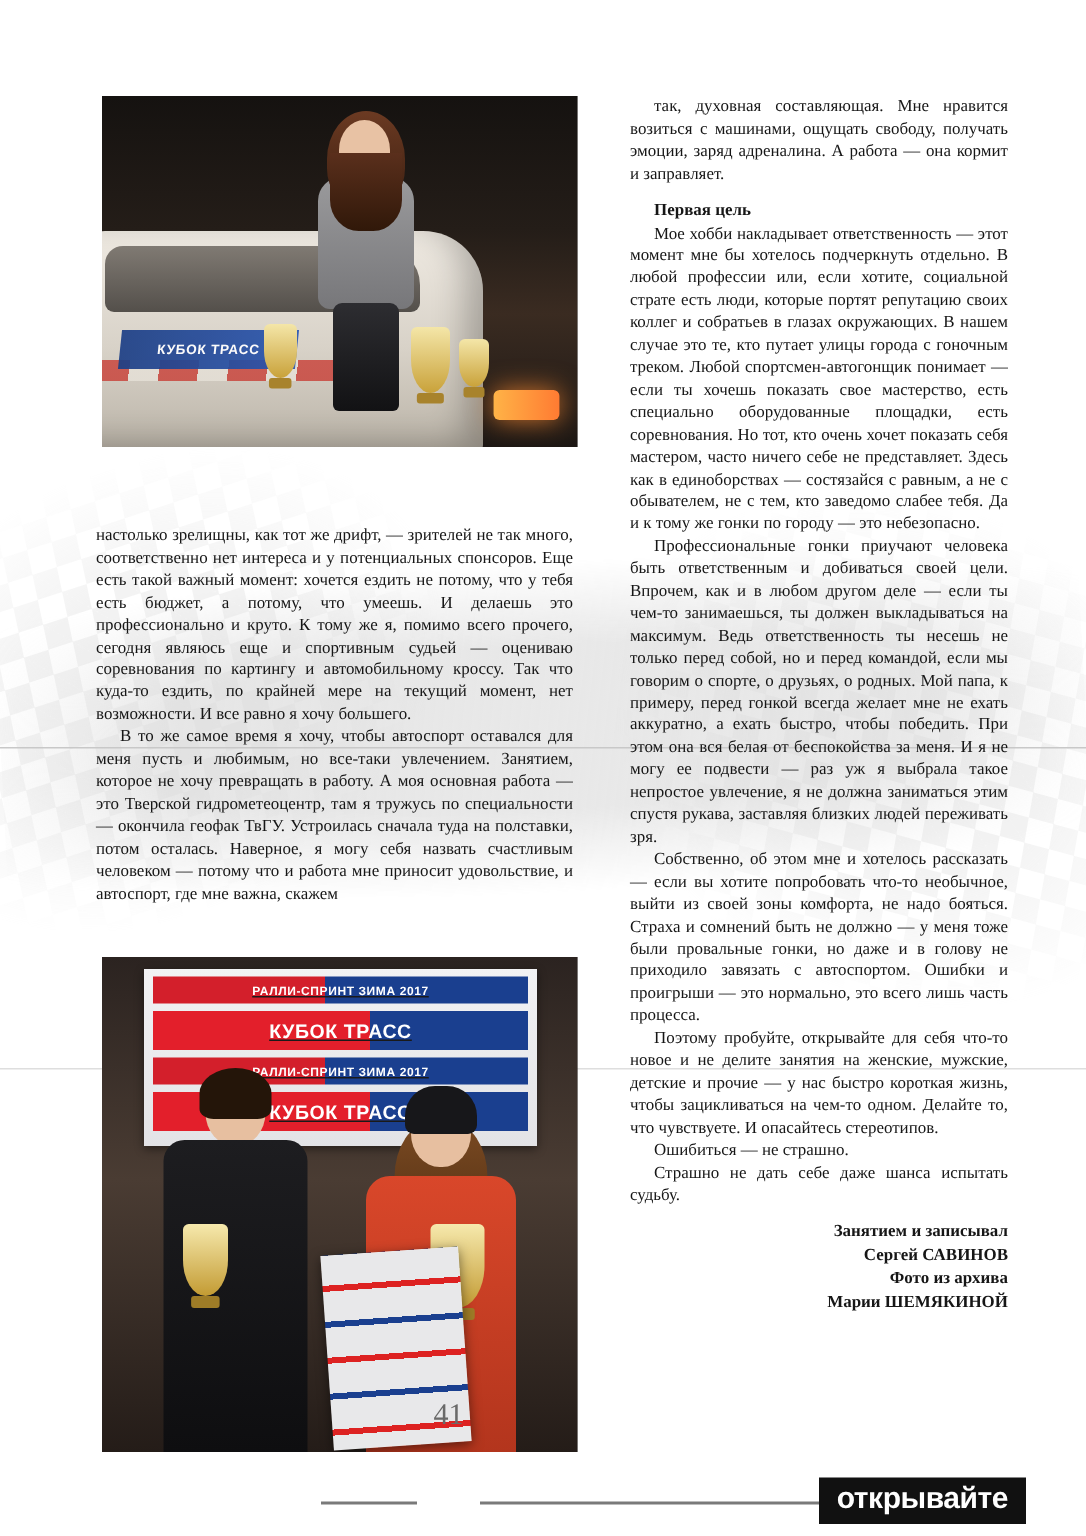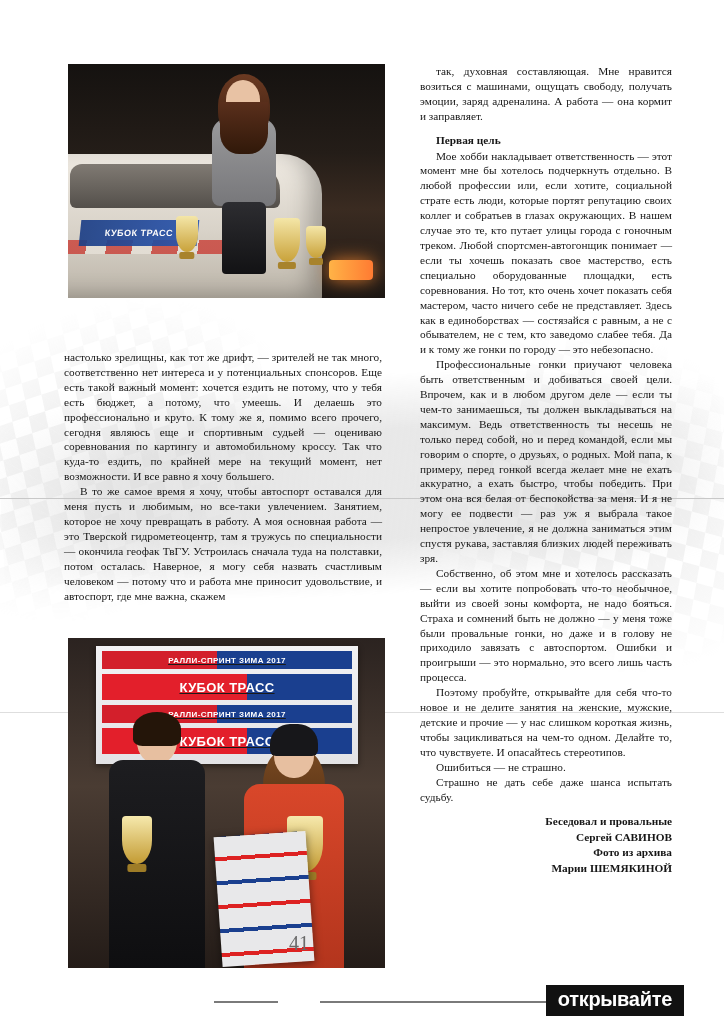--- a/index.html
+++ b/index.html
@@ -384,25 +384,25 @@
       <div class="pt-hair2"></div>
     </div>
   </div>
 
   <div class="col" id="col-right-top">
     <p>так, духовная составляющая. Мне нравится возиться с машинами, ощущать свободу, получать эмоции, заряд адреналина. А работа — она кормит и заправляет.</p>
     <p class="subhead">Первая цель</p>
     <p>Мое хобби накладывает ответственность — этот момент мне бы хотелось подчеркнуть отдельно. В любой профессии или, если хотите, социальной страте есть люди, которые портят репутацию своих коллег и собратьев в глазах окружающих. В нашем случае это те, кто путает улицы города с гоночным треком. Любой спортсмен-автогонщик понимает — если ты хочешь показать свое мастерство, есть специально оборудованные площадки, есть соревнования. Но тот, кто очень хочет показать себя мастером, часто ничего себе не представляет. Здесь как в единоборствах — состязайся с равным, а не с обывателем, не с тем, кто заведомо слабее тебя. Да и к тому же гонки по городу — это небезопасно.</p>
     <p>Профессиональные гонки приучают человека быть ответственным и добиваться своей цели. Впрочем, как и в любом другом деле — если ты чем-то занимаешься, ты должен выкладываться на максимум. Ведь ответственность ты несешь не только перед собой, но и перед командой, если мы говорим о спорте, о друзьях, о родных. Мой папа, к примеру, перед гонкой всегда желает мне не ехать аккуратно, а ехать быстро, чтобы победить. При этом она вся белая от беспокойства за меня. И я не могу ее подвести — раз уж я выбрала такое непростое увлечение, я не должна заниматься этим спустя рукава, заставляя близких людей переживать зря.</p>
     <p>Собственно, об этом мне и хотелось рассказать — если вы хотите попробовать что-то необычное, выйти из своей зоны комфорта, не надо бояться. Страха и сомнений быть не должно — у меня тоже были провальные гонки, но даже и в голову не приходило завязать с автоспортом. Ошибки и проигрыши — это нормально, это всего лишь часть процесса.</p>
-    <p>Поэтому пробуйте, открывайте для себя что-то новое и не делите занятия на женские, мужские, детские и прочие — у нас слишком короткая жизнь, чтобы зацикливаться на чем-то одном. Делайте то, что чувствуете. И опасайтесь стереотипов.</p>
+    <p>Поэтому пробуйте, открывайте для себя что-то новое и не делите занятия на женские, мужские, детские и прочие — у нас быстро короткая жизнь, чтобы зацикливаться на чем-то одном. Делайте то, что чувствуете. И опасайтесь стереотипов.</p>
     <p>Ошибиться — не страшно.</p>
     <p>Страшно не дать себе даже шанса испытать судьбу.</p>
     <div class="credits">
-      <div>Беседовал и провальные</div>
+      <div>Занятием и записывал</div>
       <div>Сергей САВИНОВ</div>
       <div>Фото из архива</div>
       <div>Марии ШЕМЯКИНОЙ</div>
     </div>
   </div>
 
   <div class="col" id="col-left-mid">
     <p class="noindent">настолько зрелищны, как тот же дрифт, — зрителей не так много, соответственно нет интереса и у потенциальных спонсоров. Еще есть такой важный момент: хочется ездить не потому, что у тебя есть бюджет, а потому, что умеешь. И делаешь это профессионально и круто. К тому же я, помимо всего прочего, сегодня являюсь еще и спортивным судьей — оцениваю соревнования по картингу и автомобильному кроссу. Так что куда-то ездить, по крайней мере на текущий момент, нет возможности. И все равно я хочу большего.</p>
     <p>В то же самое время я хочу, чтобы автоспорт оставался для меня пусть и любимым, но все-таки увлечением. Занятием, которое не хочу превращать в работу. А моя основная работа — это Тверской гидрометеоцентр, там я тружусь по специальности — окончила геофак ТвГУ. Устроилась сначала туда на полставки, потом осталась. Наверное, я могу себя назвать счастливым человеком — потому что и работа мне приносит удовольствие, и автоспорт, где мне важна, скажем</p>
   </div>

